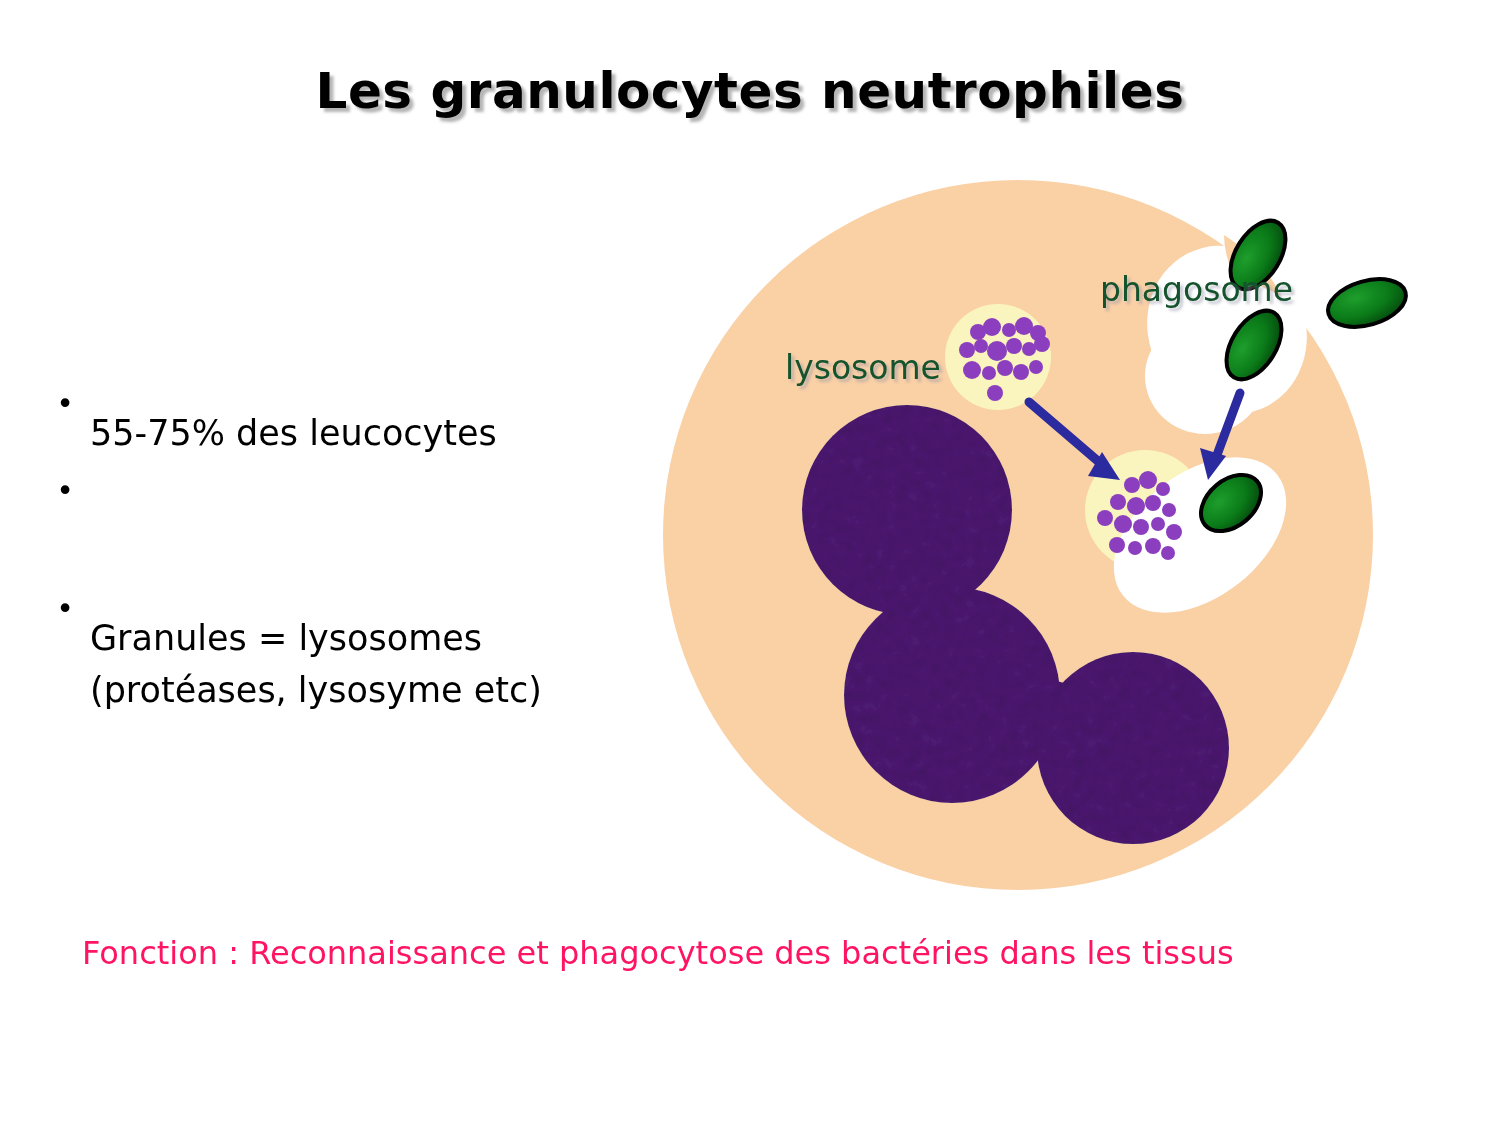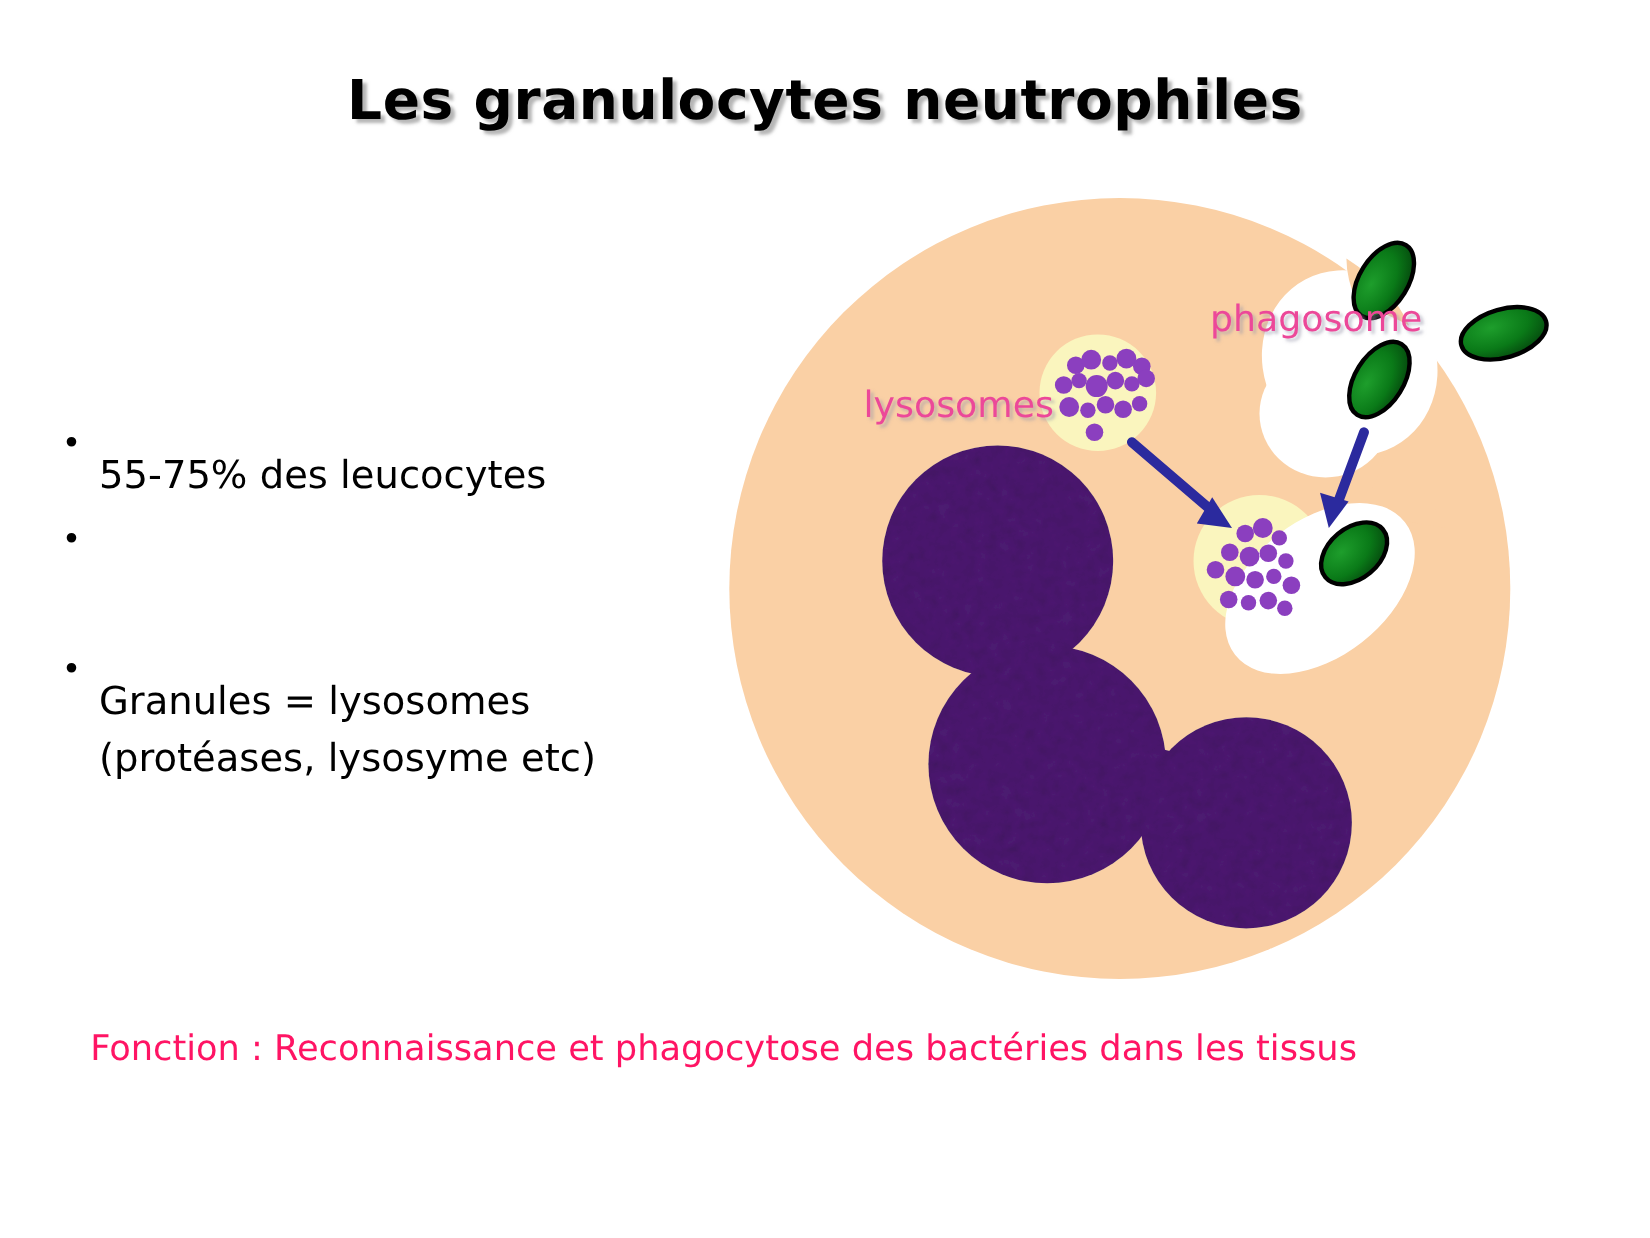--- a/index.html
+++ b/index.html
@@ -96,21 +96,21 @@
     display: block;
     width: 820px;
     height: 720px;
     overflow: visible;
   }
 
   .fig-label {
     position: absolute;
     font-family: "DejaVu Sans", sans-serif;
     font-size: 33px;
-    color: #ec4899;
+    color: #14532d;
     text-shadow: 3px 3px 3px rgba(150,150,170,0.55);
     white-space: nowrap;
   }
   #label-lysosome {
     left: 165px;
     top: 168px;
   }
   #label-phagosome {
     left: 480px;
     top: 90px;
@@ -252,19 +252,19 @@
       <g stroke="#2B2A9E" fill="#2B2A9E">
         <line x1="409" y1="222" x2="486" y2="288" stroke-width="9" stroke-linecap="round"></line>
         <polygon points="500,300 468,296 482,272" stroke="none"></polygon>
       </g>
       <g stroke="#2B2A9E" fill="#2B2A9E">
         <line x1="620" y1="213" x2="594" y2="283" stroke-width="9" stroke-linecap="round"></line>
         <polygon points="588,300 580,268 606,276" stroke="none"></polygon>
       </g>
     </svg>
 
-    <div class="fig-label" id="label-lysosome">lysosomes</div>
+    <div class="fig-label" id="label-lysosome">lysosome</div>
 
     <div class="fig-label" id="label-phagosome">phagosome</div>
 
   </div>
 
 </div>
 
 </body></html>

